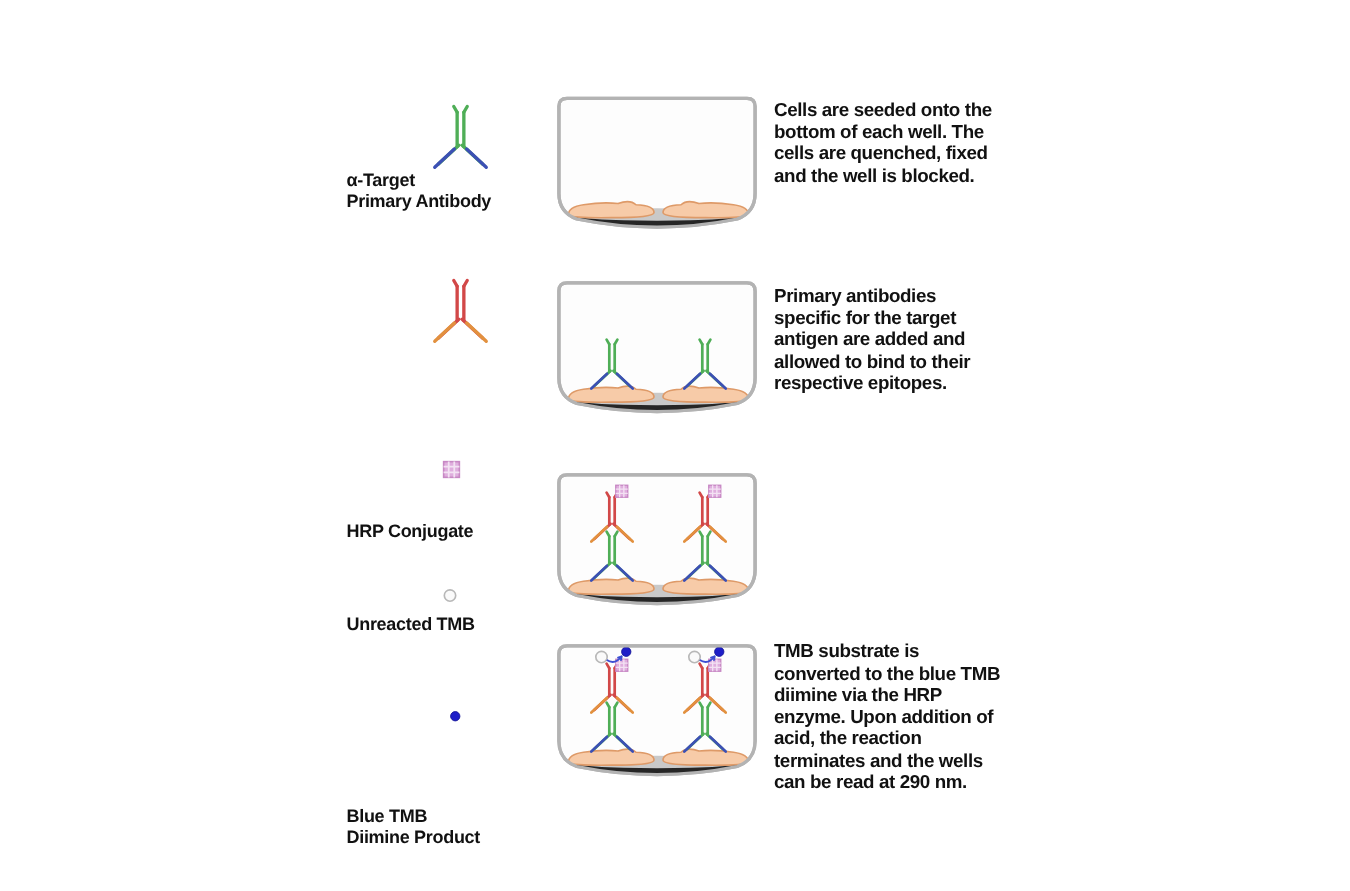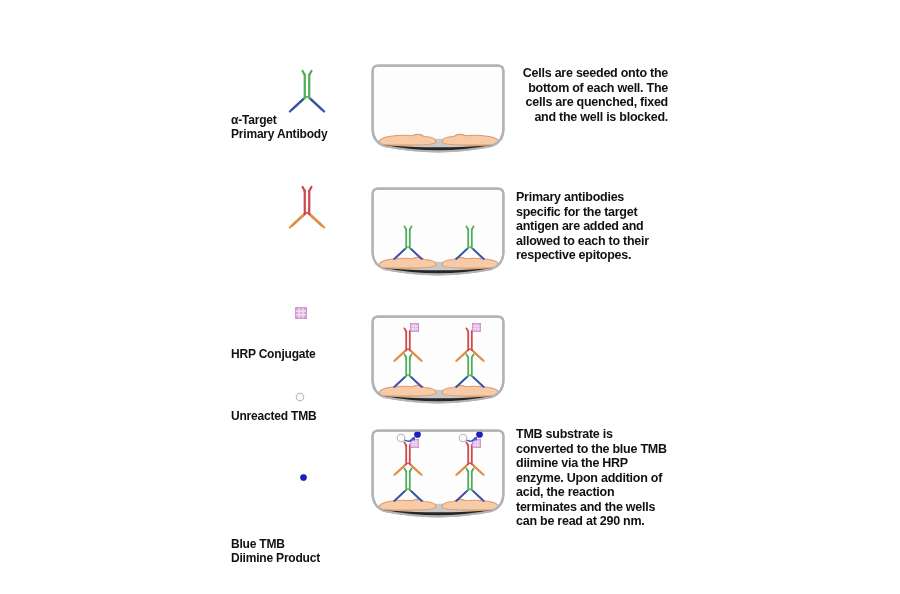--- a/index.html
+++ b/index.html
@@ -146,17 +146,17 @@
       <use class="ab-secondary" href="#ab" transform="translate(40,35)"></use>
       <use class="ab-secondary" href="#ab" transform="translate(102,35)"></use>
       <use href="#hrp" transform="translate(46.5,15.5)"></use>
       <use href="#hrp" transform="translate(108.5,15.5)"></use>
       <use href="#tmb-react" transform="translate(40,7)"></use>
       <use href="#tmb-react" transform="translate(102,7)"></use>
     </g>
     <path class="well-outline" d="M10 2.6 L130 2.6 Q135.4 2.6 135.4 8 L135.4 66 Q135.4 78.6 123.5 83 Q70 93.8 16.5 83 Q4.6 78.6 4.6 66 L4.6 8 Q4.6 2.6 10 2.6 Z"></path>
   </svg>
 
-  <div class="desc" style="top:66px;text-align:right;">Cells are seeded onto the bottom of each well. The cells are quenched, fixed and the well is blocked.</div>
-  <div class="desc" style="top:190px;">Primary antibodies specific for the target antigen are added and allowed to each to their respective epitopes.</div>
+  <div class="desc" style="top:66px;">Cells are seeded onto the bottom of each well. The cells are quenched, fixed and the well is blocked.</div>
+  <div class="desc" style="top:190px;">Primary antibodies specific for the target antigen are added and allowed to bind to their respective epitopes.</div>
   <div class="desc" style="top:427px;">TMB substrate is converted to the blue TMB diimine via the HRP enzyme. Upon addition of acid, the reaction terminates and the wells can be read at 290 nm.</div>
 
 </div>
 
 </body></html>

